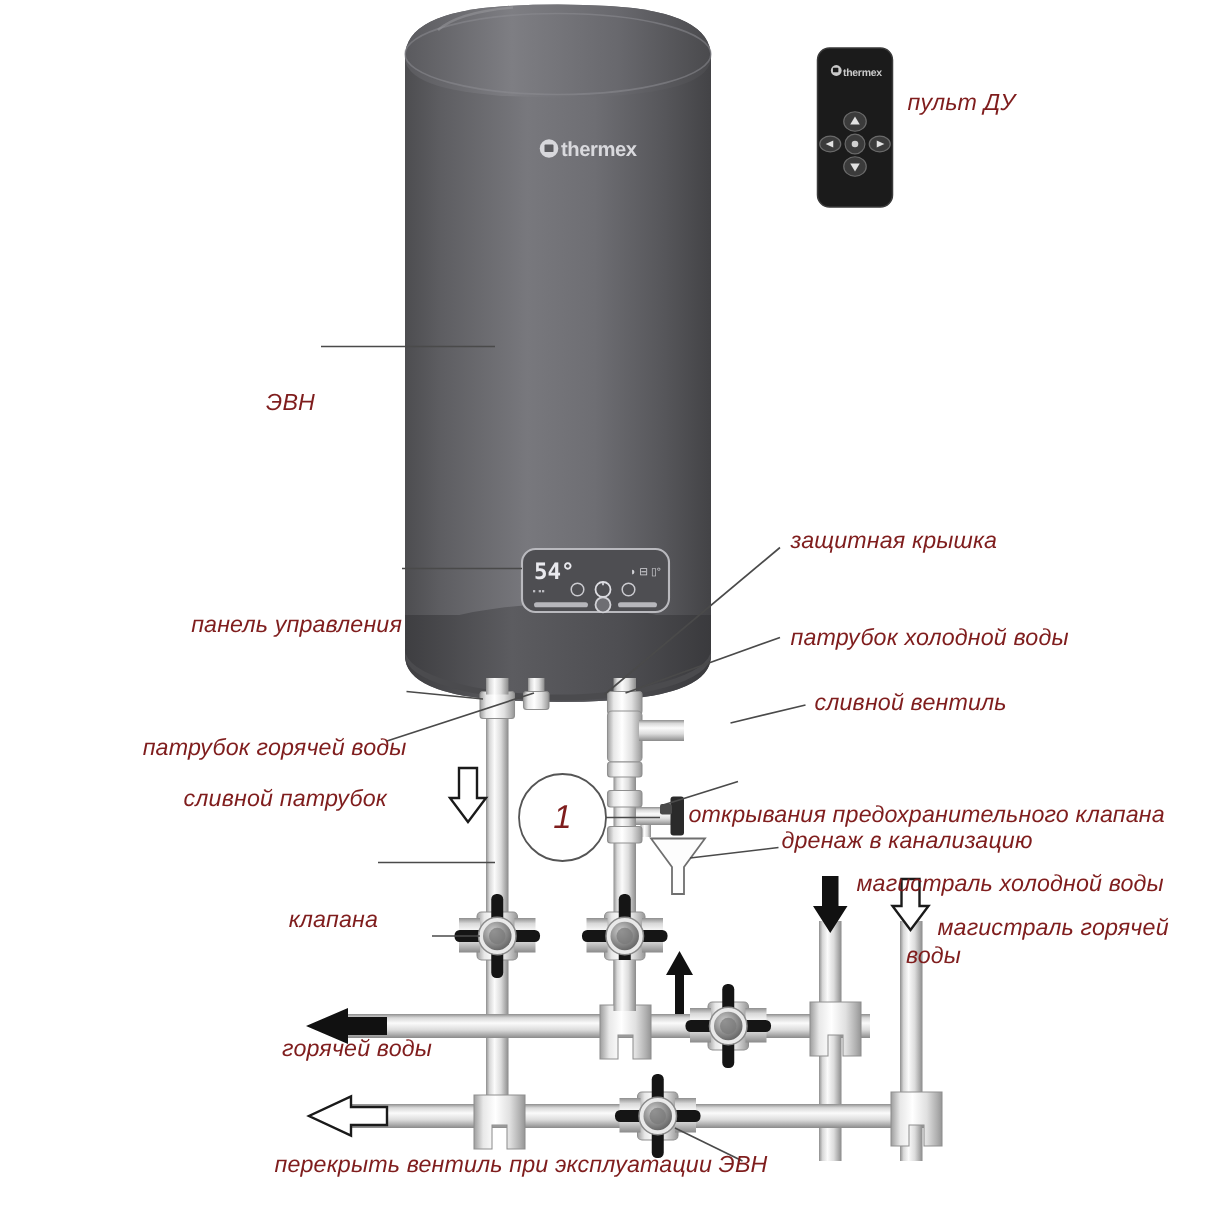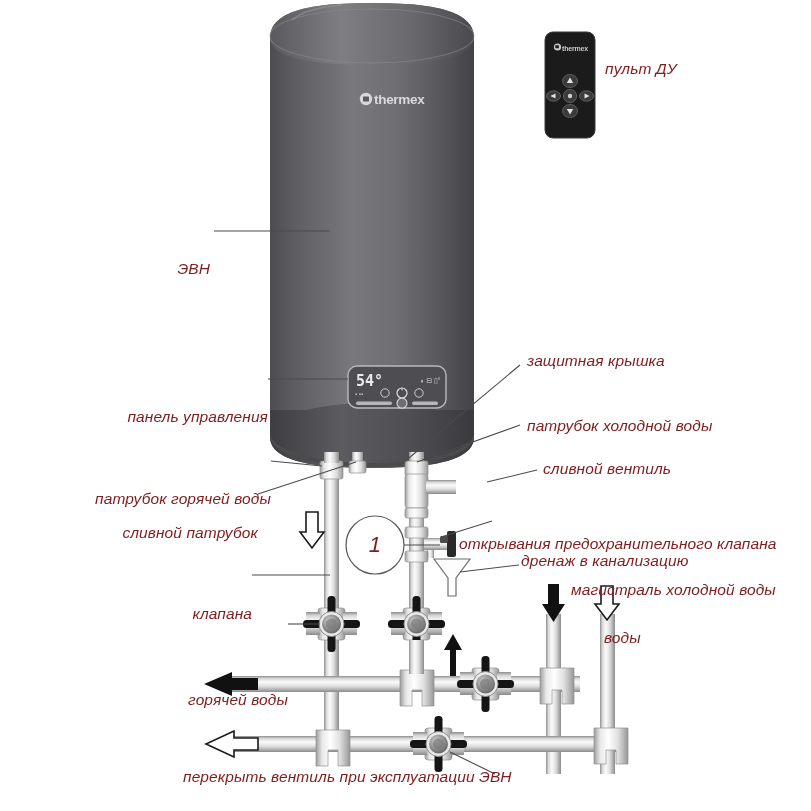--- a/index.html
+++ b/index.html
@@ -274,19 +274,20 @@
   <div class="lbl" style="left:527px;top:417px;">патрубок холодной воды</div>
 
   <div class="lbl" style="left:543px;top:460px;text-align:center;">сливной вентиль</div>
 
   <div class="lbl" style="left:459px;top:535px;">открывания предохранительного клапана</div>
 
   <div class="lbl" style="left:521px;top:552px;">дренаж в канализацию</div>
 
   <div class="lbl" style="left:555px;top:581px;margin-left:16px;">магистраль холодной воды</div>
 
+  <div class="lbl" style="left:625px;top:610px;">магистраль горячей</div>
   <div class="lbl" style="left:604px;top:629px;">воды</div>
 
   <div class="lbl" style="left:183px;top:768px;">перекрыть вентиль при эксплуатации ЭВН</div>
 
   <div class="lbl c" style="left:355px;top:532px;width:40px;font-size:22px;font-style:italic;">1</div>
 
 </div>
 
 </body></html>

